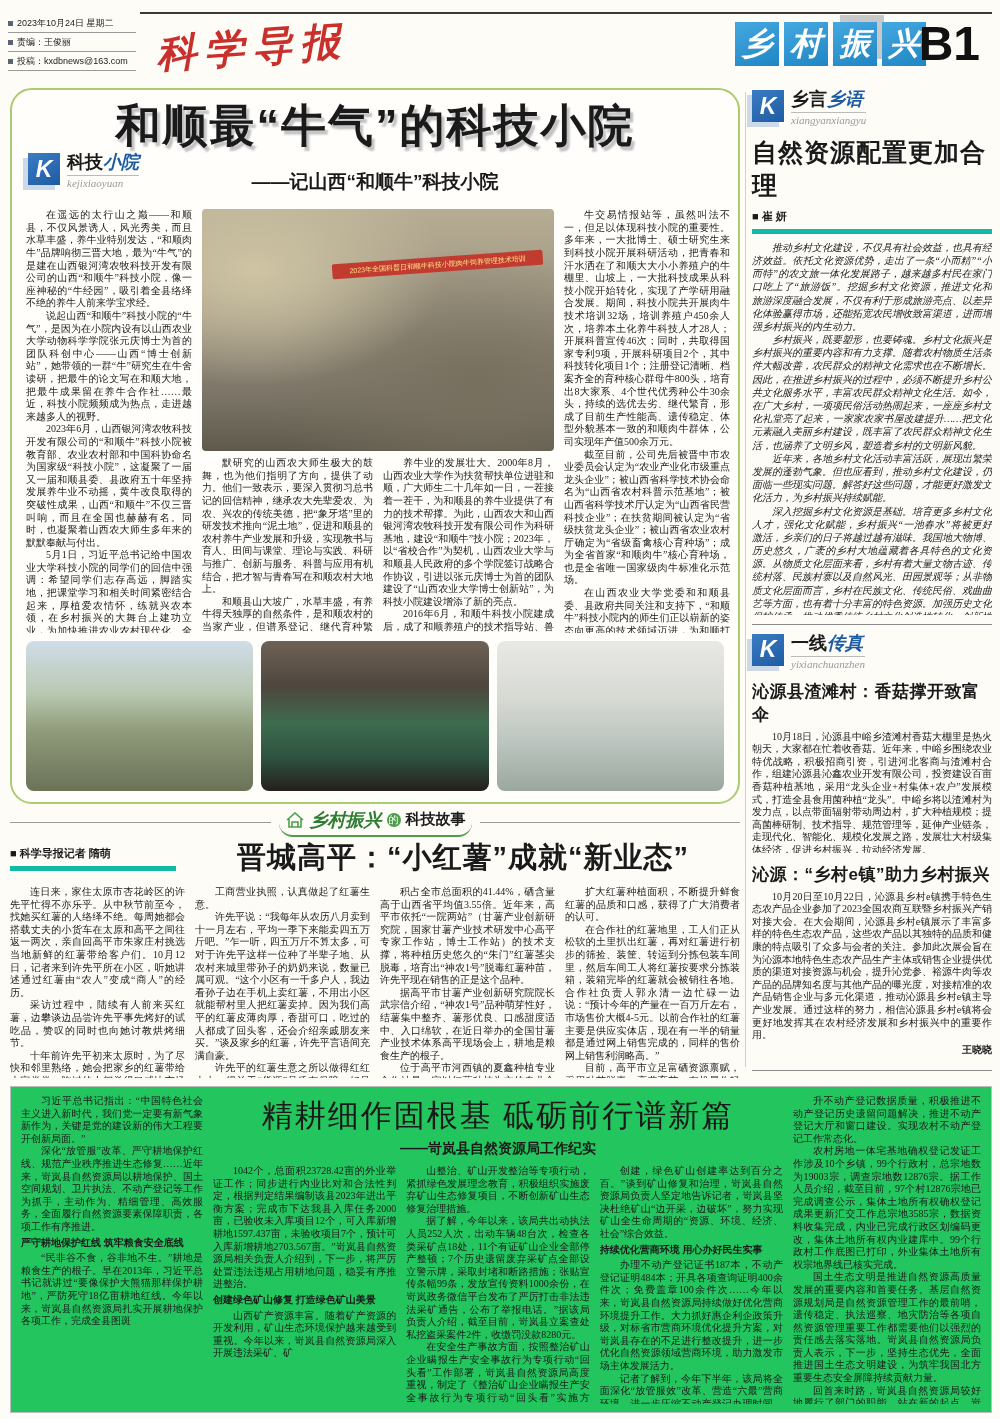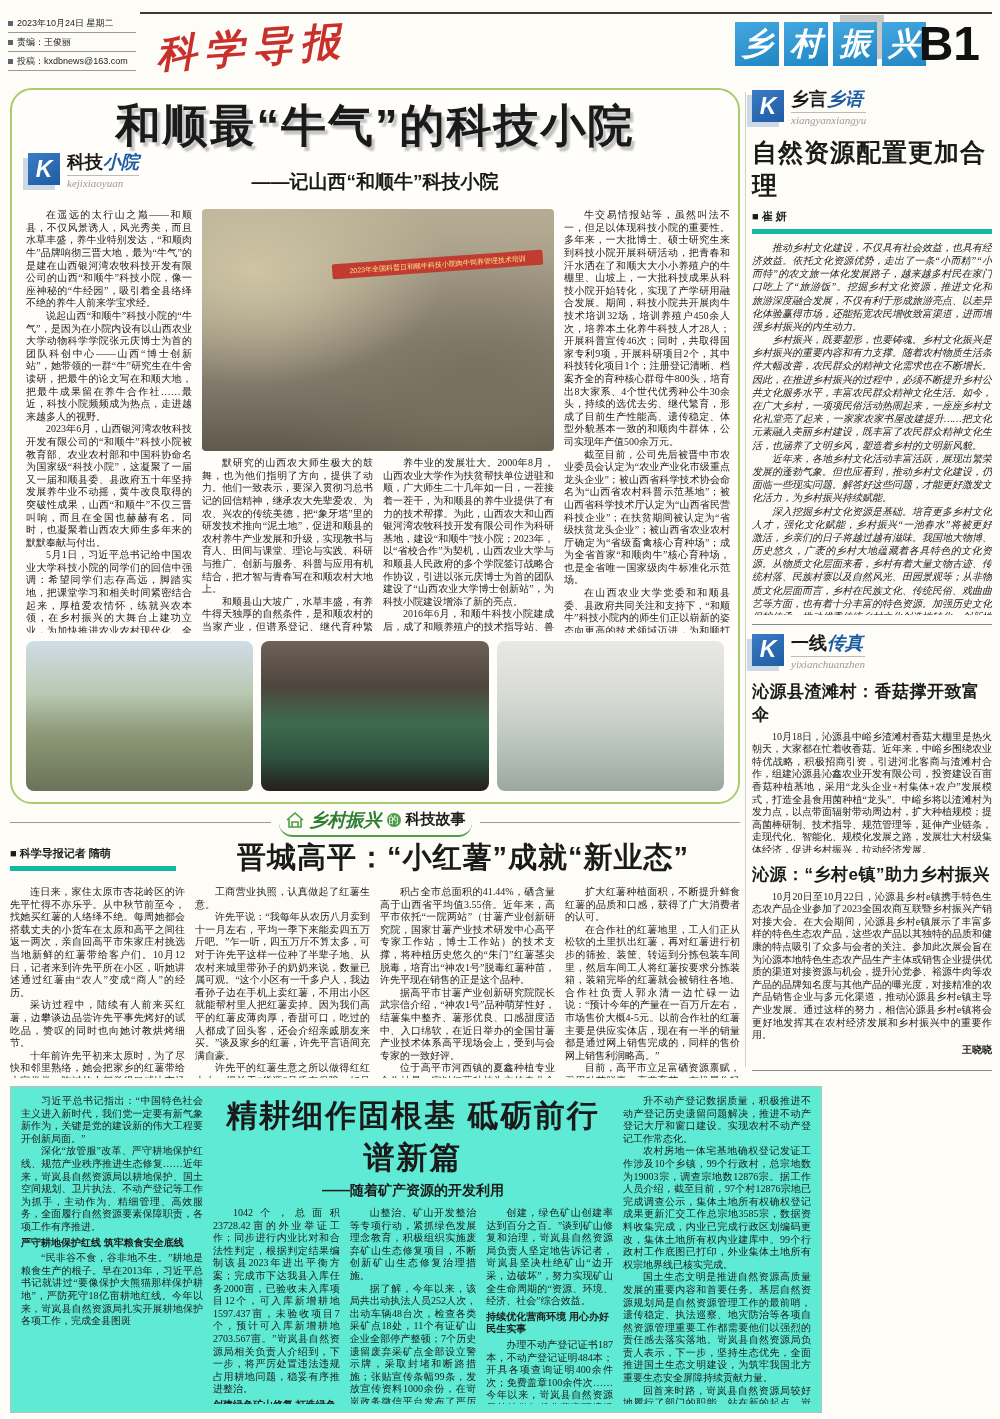--- a/index.html
+++ b/index.html
@@ -83,26 +83,26 @@
   .sb-de{width:14px;height:14px;border-radius:50%;background:#4d9e4b;color:#fff;font-size:10px;line-height:14px;
          text-align:center;font-family:"Liberation Sans",sans-serif;}
   .sb-black{font-family:"Liberation Sans",sans-serif;font-weight:900;font-size:15px;color:#1c1c1c;}
   .story-hdr{display:flex;gap:10px;margin-top:2px;align-items:flex-start;}
   .story-byline{width:166px;flex:none;margin-top:8px;}
   .story-head{flex:1;text-align:center;font-family:"Liberation Sans",sans-serif;font-size:29px;font-weight:900;letter-spacing:1px;}
   .story-cols{display:flex;gap:10px;height:192px;margin-top:8px;}
   .story-cols .sc{flex:1;overflow:hidden;}
 
   
-  .bottom{position:absolute;left:10px;top:1086px;width:812px;height:327px;border:1px solid #bdbdbd;
-          padding:8px 10px;background:#5eead4;}
+  .bottom{position:absolute;left:10px;top:1086px;width:982px;height:327px;border:1px solid #bdbdbd;
+          padding:8px 10px;background:#22c55e;}
   .bt-flex{display:flex;gap:10px;height:100%;}
   .bt-col1{width:182px;flex:none;overflow:hidden;}
   .bt-mid{flex:1;display:flex;flex-direction:column;min-width:0;}
-  .bt-head{text-align:center;font-family:"Liberation Sans",sans-serif;font-size:31px;font-weight:700;letter-spacing:2px;}
+  .bt-head{text-align:center;font-family:"Liberation Sans",sans-serif;font-size:31px;font-weight:400;letter-spacing:2px;}
   .bt-sub{text-align:center;font-family:"Liberation Sans",sans-serif;font-size:14px;font-weight:600;margin:3px 0 7px;}
   .bt-mid-cols{display:flex;gap:10px;flex:1;overflow:hidden;}
   .bt-mid-cols .bc{flex:1;overflow:hidden;}
   .bt-col5{width:188px;flex:none;overflow:hidden;}
 </style>
 </head>
 <body>
 
 <div class="page" data-name="newspaper-page">
 
@@ -238,42 +238,42 @@
           <p class="para" data-name="paragraph">采访过程中，陆续有人前来买红薯，边攀谈边品尝许先平事先烤好的试吃品，赞叹的同时也向她讨教烘烤细节。</p>
           <p class="para" data-name="paragraph">十年前许先平初来太原时，为了尽快和邻里熟络，她会把家乡的红薯带给大家尝尝，吃过的人都觉得口感比市场上的普通红薯好，就委托她再从老家买些，许先平看到了商机，便听从家人的建议，注册了个体户</p>
         </div>
       <div class="sc bodytxt" data-name="story-column-2">
           <p class="para" data-name="paragraph">工商营业执照，认真做起了红薯生意。</p>
           <p class="para" data-name="paragraph">许先平说：“我每年从农历八月卖到十一月左右，平均一季下来能卖四五万斤吧。”乍一听，四五万斤不算太多，可对于许先平这样一位种了半辈子地、从农村来城里带孙子的奶奶来说，数量已属可观。“这个小区有一千多户人，我边看孙子边在手机上卖红薯，不用出小区就能帮村里人把红薯卖掉。因为我们高平的红薯皮薄肉厚，香甜可口，吃过的人都成了回头客，还会介绍亲戚朋友来买。”谈及家乡的红薯，许先平言语间充满自豪。</p>
           <p class="para" data-name="paragraph">许先平的红薯生意之所以做得红红火火，得益于“货源”品质有保障，好品质源于好气候、好土壤、好品种。高平位于北纬36°黄金线，四季分明，雨热同季，富硒土壤面</p>
         </div>
       <div class="sc bodytxt" data-name="story-column-3">
           <p class="para" data-name="paragraph">积占全市总面积的41.44%，硒含量高于山西省平均值3.55倍。近年来，高平市依托“一院两站”（甘薯产业创新研究院，国家甘薯产业技术研发中心高平专家工作站，博士工作站）的技术支撑，将种植历史悠久的“朱门”红薯茎尖脱毒，培育出“神农1号”脱毒红薯种苗，许先平现在销售的正是这个品种。</p>
-          <p class="para" data-name="paragraph">据高平市甘薯产业创新研究院院长武宗信介绍，“神农1号”品种萌芽性好，结薯集中整齐、薯形优良、口感甜度适中、入口绵软，在近日举办的全国甘薯产业技术体系高平现场会上，受到与会专家的一致好评。</p>
+          <p class="para" data-name="paragraph">据高平市甘薯产业创新研究院院长武宗信介绍，“神农1号”品种萌芽性好，结薯集中整齐、薯形优良、口感甜度适中、入口绵软，在近日举办的全国甘薯产业技术体系高平现场会上，耕地是粮食生产的根子。</p>
           <p class="para" data-name="paragraph">位于高平市河西镇的夏鑫种植专业合作社是一家以红薯种植为主的专业合作社，近年来，合作社围绕朱家庄核心产区，不断</p>
         </div>
       <div class="sc bodytxt" data-name="story-column-4">
           <p class="para" data-name="paragraph">扩大红薯种植面积，不断提升鲜食红薯的品质和口感，获得了广大消费者的认可。</p>
           <p class="para" data-name="paragraph">在合作社的红薯地里，工人们正从松软的土里扒出红薯，再对红薯进行初步的筛捡、装筐、转运到分拣包装车间里，然后车间工人将红薯按要求分拣装箱，装箱完毕的红薯就会被销往各地。合作社负责人郭永清一边忙碌一边说：“预计今年的产量在一百万斤左右，市场售价大概4-5元。以前合作社的红薯主要是供应实体店，现在有一半的销量都是通过网上销售完成的，同样的售价网上销售利润略高。”</p>
           <p class="para" data-name="paragraph">目前，高平市立足富硒资源禀赋，采用种苗脱毒、高垄育苗、有机旱作轻简栽培等新技术，已发展富硒红薯基地5万亩，并聚焦红薯精深加工，推出冰烤红薯、抗性淀粉、红薯粉条等延伸产品，2022年总产值达3亿元。红薯产业的发展正带动着很多像许先平、郭永清这样的“老农人”成长为“新经营主体”创业增收。</p>
         </div>
     </div>
   </div>
 
   <div class="bottom" data-name="bottom-article">
     <div class="bt-flex" data-name="bottom-columns">
       <div class="bt-col1 bodytxt" data-name="bottom-column-1">
           <p class="para" data-name="paragraph">习近平总书记指出：“中国特色社会主义进入新时代，我们党一定要有新气象新作为，关键是党的建设新的伟大工程要开创新局面。”</p>
           <p class="para" data-name="paragraph">深化“放管服”改革、严守耕地保护红线、规范产业秩序推进生态修复……近年来，岢岚县自然资源局以耕地保护、国土空间规划、卫片执法、不动产登记等工作为抓手，主动作为、精细管理、高效服务，全面履行自然资源要素保障职责，各项工作有序推进。</p>
           <p class="subhd" data-name="column-subhead">严守耕地保护红线 筑牢粮食安全底线</p>
           <p class="para" data-name="paragraph">“民非谷不食，谷非地不生。”耕地是粮食生产的根子。早在2013年，习近平总书记就讲过“要像保护大熊猫那样保护耕地”，严防死守18亿亩耕地红线。今年以来，岢岚县自然资源局扎实开展耕地保护各项工作，完成全县图斑</p>
         </div>
       <div class="bt-mid" data-name="bottom-middle">
         <div class="bt-head" data-name="bottom-headline">精耕细作固根基  砥砺前行谱新篇</div>
-        <div class="bt-sub" data-name="bottom-subheadline">——随着矿产资源的开发利用</div>
+        <div class="bt-sub" data-name="bottom-subheadline">——岢岚县自然资源局工作纪实</div>
         <div class="bt-mid-cols" data-name="bottom-middle-columns">
           <div class="bc bodytxt" data-name="bottom-column-2">
               <p class="para" data-name="paragraph">1042个，总面积23728.42亩的外业举证工作；同步进行内业比对和合法性判定，根据判定结果编制该县2023年进出平衡方案；完成市下达我县入库任务2000亩，已验收未入库项目12个，可入库新增耕地1597.437亩，未验收项目7个，预计可入库新增耕地2703.567亩。”岢岚县自然资源局相关负责人介绍到，下一步，将严厉处置违法违规占用耕地问题，稳妥有序推进整治。</p>
               <p class="subhd" data-name="column-subhead">创建绿色矿山修复 打造绿色矿山美景</p>
               <p class="para" data-name="paragraph">山西矿产资源丰富。随着矿产资源的开发利用，矿山生态环境保护越来越受到重视。今年以来，岢岚县自然资源局深入开展违法采矿、矿</p>
             </div>
           <div class="bc bodytxt" data-name="bottom-column-3">
               <p class="para" data-name="paragraph">山整治、矿山开发整治等专项行动，紧抓绿色发展理念教育，积极组织实施废弃矿山生态修复项目，不断创新矿山生态修复治理措施。</p>
               <p class="para" data-name="paragraph">据了解，今年以来，该局共出动执法人员252人次，出动车辆48台次，检查各类采矿点18处，11个有证矿山企业全部停产整顿；7个历史遗留废弃采矿点全部设立警示牌，采取封堵和断路措施；张贴宣传条幅99条，发放宣传资料1000余份，在岢岚政务微信平台发布了严厉打击非法违法采矿通告，公布了举报电话。”据该局负责人介绍，截至目前，岢岚县立案查处私挖盗采案件2件，收缴罚没款8280元。</p>
               <p class="para" data-name="paragraph">在安全生产事故方面，按照整治矿山企业瞒报生产安全事故行为专项行动“回头看”工作部署，岢岚县自然资源局高度重视，制定了《整治矿山企业瞒报生产安全事故行为专项行动“回头看”实施方案》，成立了工作专班，在全县范围内开展自查检查，制定了安全监管包矿工作制度。“截至目前，共核查22个矿山企业，调查17个村委会，未发现瞒报生产安全事故行为。”岢岚县自然资源局负责人说。</p>

